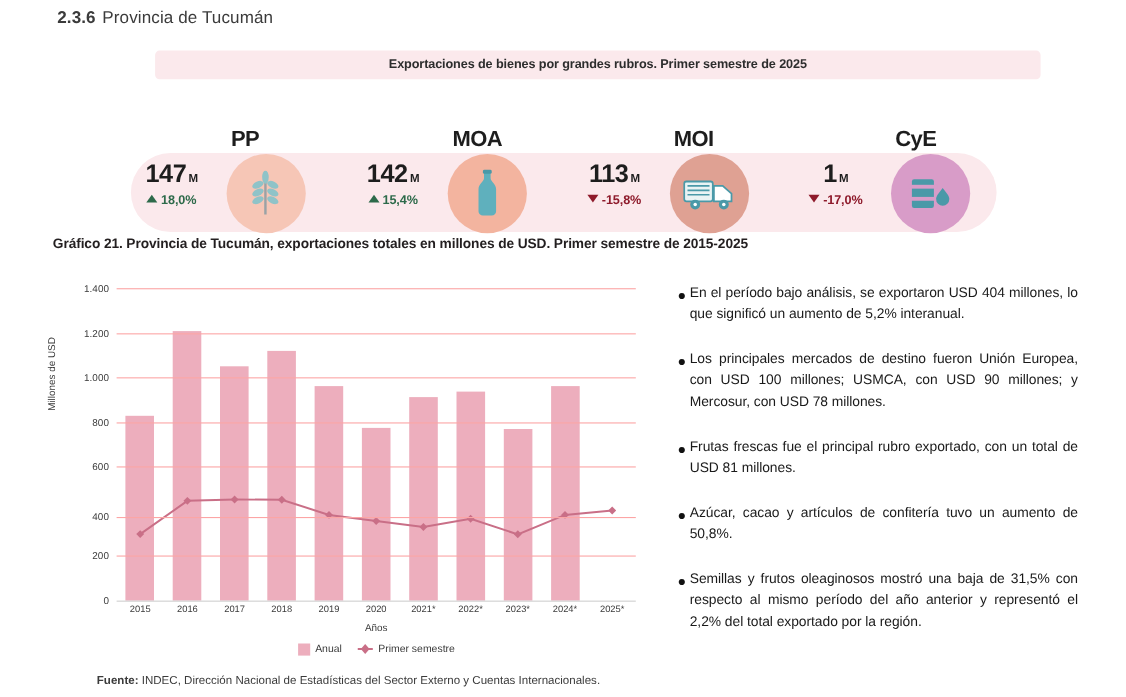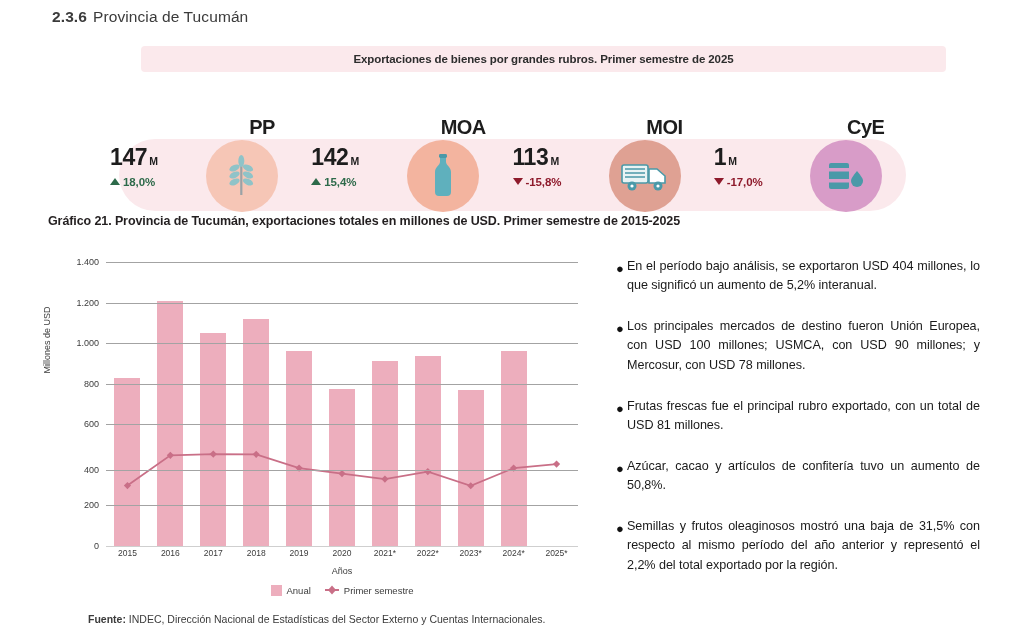--- a/index.html
+++ b/index.html
@@ -29,53 +29,53 @@
     display: flex; align-items: center; justify-content: center;
     font-size: 11.5px; font-weight: 700; color: #2d2d2d; letter-spacing: -.1px; margin-left: 31px;
   }
   .banner-strip {
     position: absolute; left: 9px; top: 93px; width: 787px; height: 72px;
     background: #fbe9ec; border-radius: 36px;
   }
   .rubros { position: absolute; left: 0; top: 74px; width: 805px; height: 96px; display: flex; }
   .rubro { position: relative; flex: 1; display: flex; align-items: flex-start; height: 96px; }
   .rubro-figs {
-    position: relative; z-index: 3; width: 96px; text-align: left;
+    position: relative; z-index: 3; width: 96px; text-align: center;
     padding-top: 26px; padding-right: 4px;
   }
   .rubro-val { font-size: 23px; font-weight: 700; color: #1d1d1d; line-height: 1; letter-spacing: -.4px; }
   .rubro-val .unit { font-size: 10.5px; font-weight: 700; padding-left: 2px; }
   .rubro-delta { font-size: 11.5px; font-weight: 700; margin-top: 7px; letter-spacing: -.1px; }
   .rubro-delta.up { color: #2d6a4a; }
   .rubro-delta.down { color: #8e1a2b; }
   .tri { display: inline-block; width: 0; height: 0; margin-right: 3px; vertical-align: 1px; }
   .tri.up { border-left: 5px solid transparent; border-right: 5px solid transparent; border-bottom: 7px solid #2d6a4a; }
   .tri.down { border-left: 5px solid transparent; border-right: 5px solid transparent; border-top: 7px solid #8e1a2b; }
   .rubro-circle {
     position: relative; z-index: 3; width: 72px; height: 72px; border-radius: 50%;
     margin-top: 20px; display: flex; align-items: center; justify-content: center;
   }
   .rubro-label {
-    position: absolute; z-index: 4; top: -4px; left: 116px; width: 72px; text-align: center;
+    position: absolute; z-index: 4; top: -4px; left: 100px; width: 72px; text-align: left;
     font-size: 20px; font-weight: 700; color: #1d1d1d; letter-spacing: -.5px;
   }
 
   
   .chart-title {
     position: absolute; left: 48px; top: 214px;
     font-size: 12.5px; font-weight: 700; color: #231f20; letter-spacing: -.1px;
   }
   .chart-area { position: absolute; left: 48px; top: 250px; width: 540px; height: 360px; }
   .yaxis-title {
     position: absolute; left: -6px; top: 150px; width: 120px;
     transform: rotate(-90deg); transform-origin: 0 0;
     font-size: 9px; color: #3b3b3b; text-align: center;
   }
   .plot { position: absolute; left: 58px; top: 12px; width: 472px; height: 284px; }
-  .grid-line { position: absolute; left: 0; width: 100%; height: 1px; background: #a3a3a3; }
+  .grid-line { position: absolute; left: 0; width: 100%; height: 1px; background: #fca5a5; }
   .grid-line.base { background: #cfcfcf; }
   .ytick {
     position: absolute; right: 100%; margin-right: 7px;
     transform: translateY(-50%); font-size: 9px; color: #3b3b3b; white-space: nowrap;
   }
   .bars { position: absolute; left: 0; top: 0; width: 100%; height: 100%; display: flex; }
   .bar-slot { flex: 1; position: relative; height: 100%; }
   .bar {
     position: absolute; bottom: 0; left: 50%; transform: translateX(-50%);
     width: 26px; background: #edaebd;

